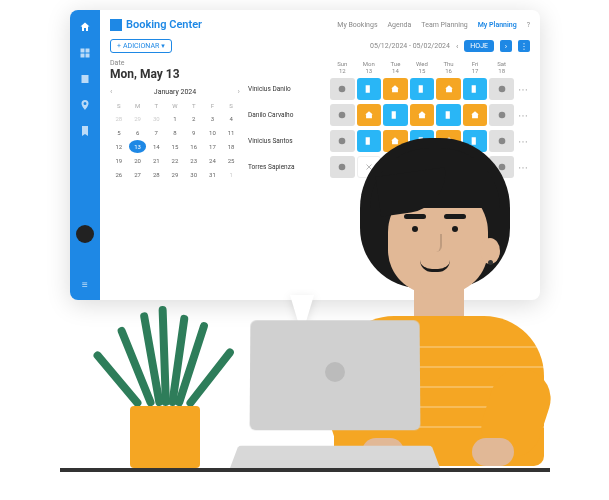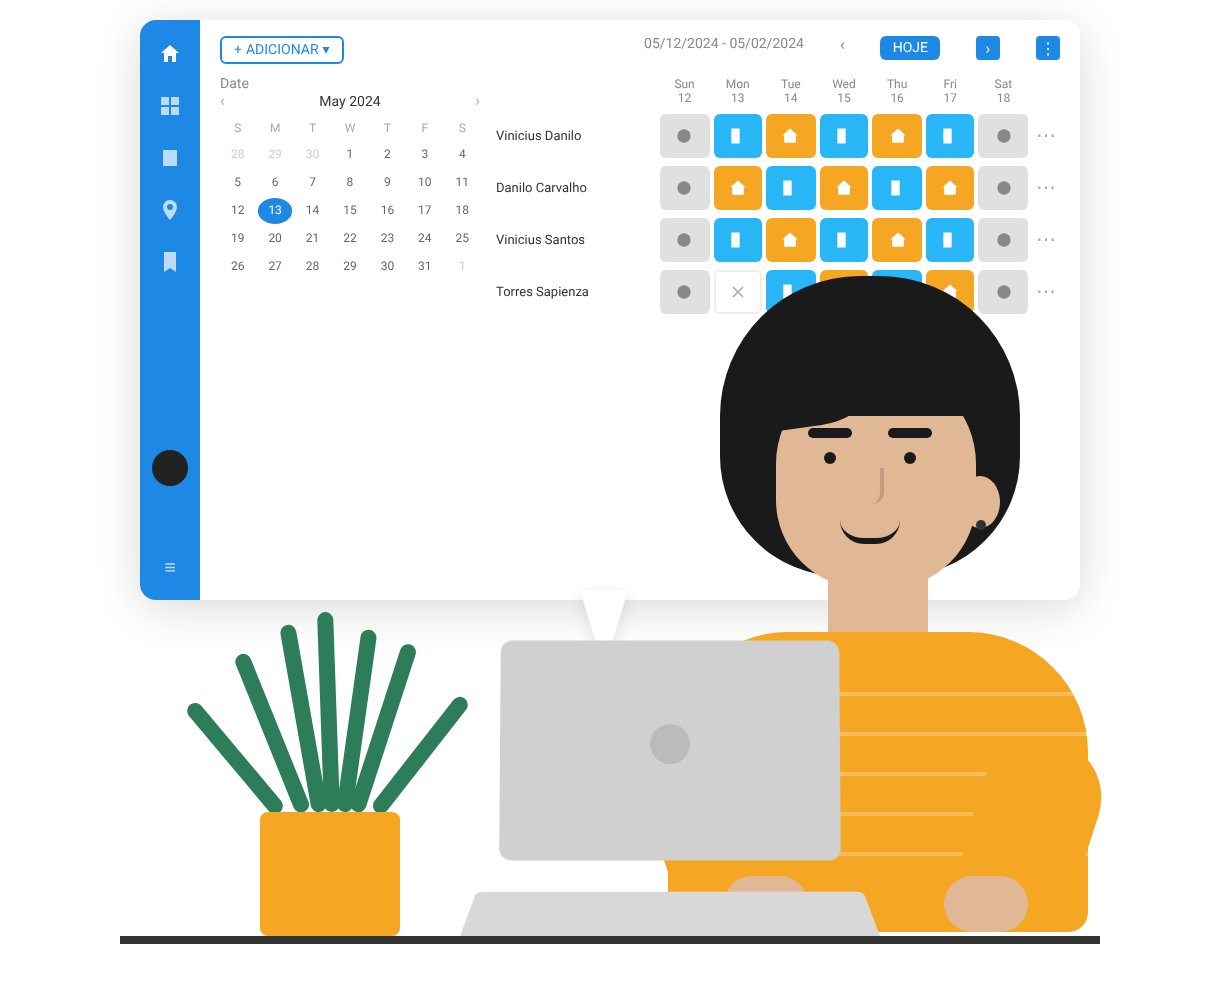--- a/index.html
+++ b/index.html
@@ -10,21 +10,21 @@
 .sidebar-icon.active{color:#fff}
 .sidebar-avatar{width:18px;height:18px;border-radius:50%;background:#222;margin-top:auto;margin-bottom:24px}
 .sidebar-more{color:rgba(255,255,255,.7);font-size:10px}
 .main{flex:1;display:flex;flex-direction:column;padding:8px 10px}
 .header{display:flex;align-items:center;gap:6px;margin-bottom:8px}
 .header-left{display:flex;align-items:center;gap:4px;color:#1e88e5;font-weight:600;font-size:11px}
 .header-icon{width:12px;height:12px;background:#1e88e5}
 .tabs{margin-left:auto;display:flex;gap:10px;font-size:7px}
 .tab{color:#888}
 .tab.active{color:#1e88e5;font-weight:600}
-.toolbar{display:flex;align-items:flex-start;gap:18px;margin-bottom:6px}
+.toolbar{display:flex;align-items:center;gap:6px;margin-bottom:6px}
 .add-btn{background:#fff;border:1px solid #1e88e5;color:#1e88e5;font-size:7px;padding:2px 6px;border-radius:3px;display:flex;align-items:center;gap:2px}
 .add-btn::before{content:"+"}
 .date-range{margin-left:auto;font-size:7px;color:#888}
 .hoje-btn{background:#1e88e5;color:#fff;font-size:7px;padding:2px 6px;border-radius:3px}
 .nav-arrow{width:12px;height:12px;background:#1e88e5;color:#fff;border-radius:2px;display:flex;align-items:center;justify-content:center;font-size:8px}
 .nav-plain{color:#888;font-size:8px}
 .content{display:flex;gap:8px;flex:1}
 .cal-panel{width:130px}
 .cal-date-label{font-size:7px;color:#888}
 .cal-date{font-size:12px;font-weight:700;color:#333;margin-bottom:6px}
@@ -111,36 +111,50 @@
     <div class="sidebar-icon">
         <svg viewBox="0 0 24 24" width="12" height="12" fill="currentColor">
           <path d="M6 2h12v20l-6-4-6 4z"></path>
         </svg>
       </div>
     <div class="sidebar-avatar"></div>
     <div class="sidebar-more">≡</div>
   </div>
 
   <div class="main">
+    <div class="header">
+      <div class="header-left">
+        <div class="header-icon"></div>
+        <span>Booking Center</span>
+      </div>
+      <div class="tabs">
+        <span class="tab">My Bookings</span>
+        <span class="tab">Agenda</span>
+        <span class="tab">Team Planning</span>
+        <span class="tab active">My Planning</span>
+        <span class="tab">?</span>
+      </div>
+    </div>
 
     <div class="toolbar">
       <button class="add-btn"><span>ADICIONAR</span> ▾</button>
       <span class="date-range">05/12/2024 - 05/02/2024</span>
       <span class="nav-plain">‹</span>
       <span class="hoje-btn">HOJE</span>
       <span class="nav-arrow">›</span>
       <span class="nav-arrow">⋮</span>
     </div>
 
     <div class="content">
       <div class="cal-panel">
         <div class="cal-date-label">Date</div>
+        <div class="cal-date">Mon, May 13</div>
         <div class="cal-month-row">
           <span class="cal-month-nav">‹</span>
-          <span>May 2024</span>
+          <span>January 2024</span>
           <span class="cal-month-nav">›</span>
         </div>
         <div class="cal-grid" id="cal-grid">
             <div class="dow">S</div>
             <div class="dow">M</div>
             <div class="dow">T</div>
             <div class="dow">W</div>
             <div class="dow">T</div>
             <div class="dow">F</div>
             <div class="dow">S</div>

